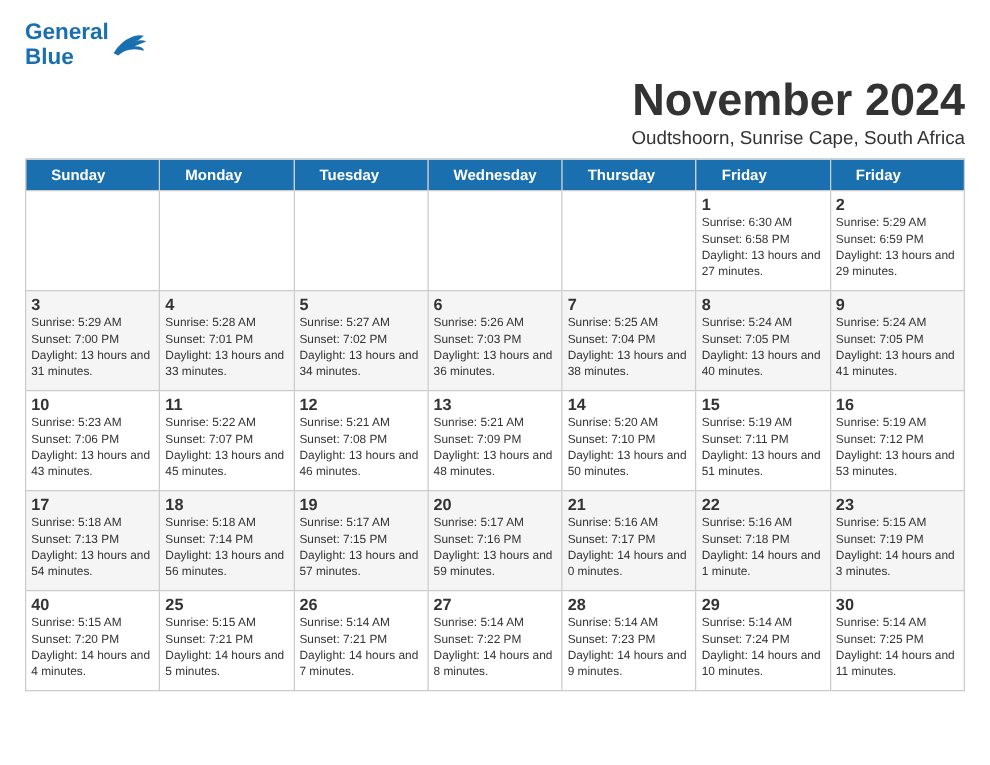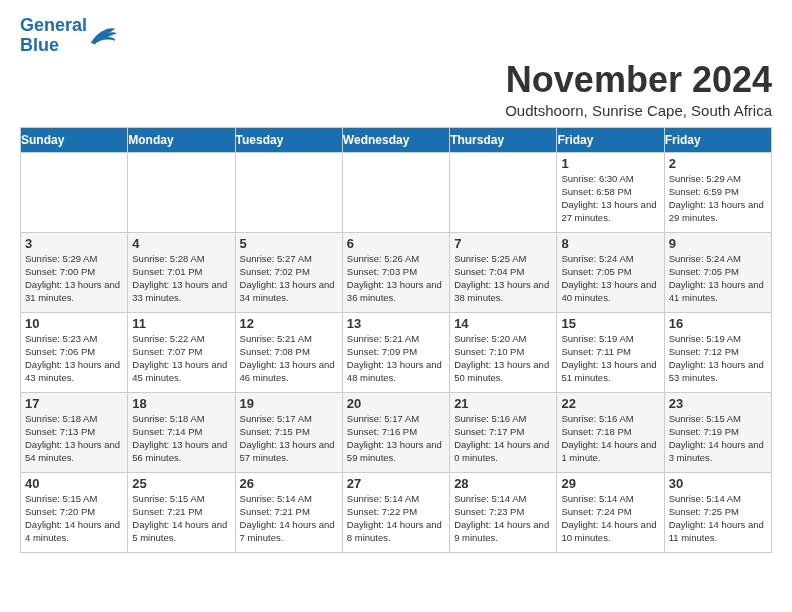--- a/index.html
+++ b/index.html
@@ -58,21 +58,21 @@
     .calendar {
       width: 100%;
       border-collapse: collapse;
       table-layout: fixed;
     }
     .calendar th {
       background: #1a6faf;
       color: #fff;
       font-size: 12px;
       font-weight: bold;
-      padding: 5px 0;
+      padding: 5px 20px;
       text-align: left;
       border: 1px solid #ccc;
     }
     .calendar td {
       border: 1px solid #ccc;
       vertical-align: top;
       padding: 3px 4px;
       font-size: 10px;
       height: 80px;
       background: #fff;

